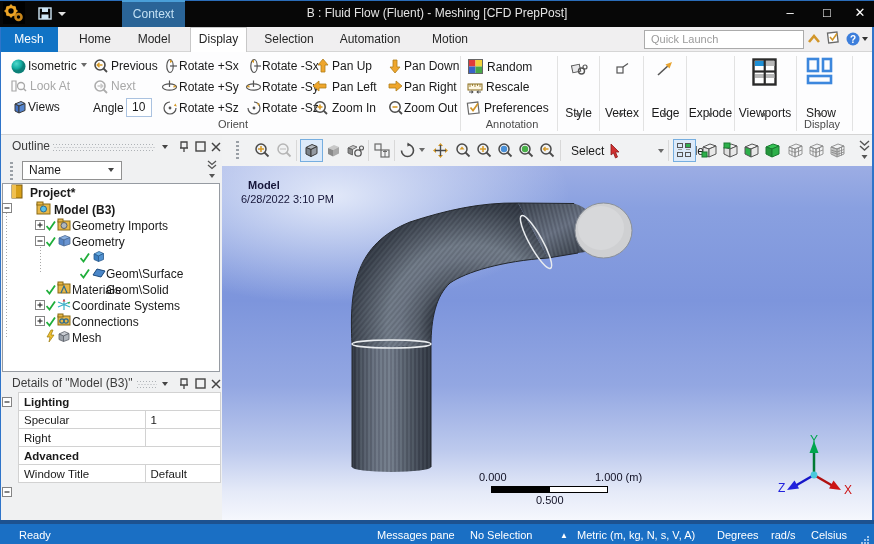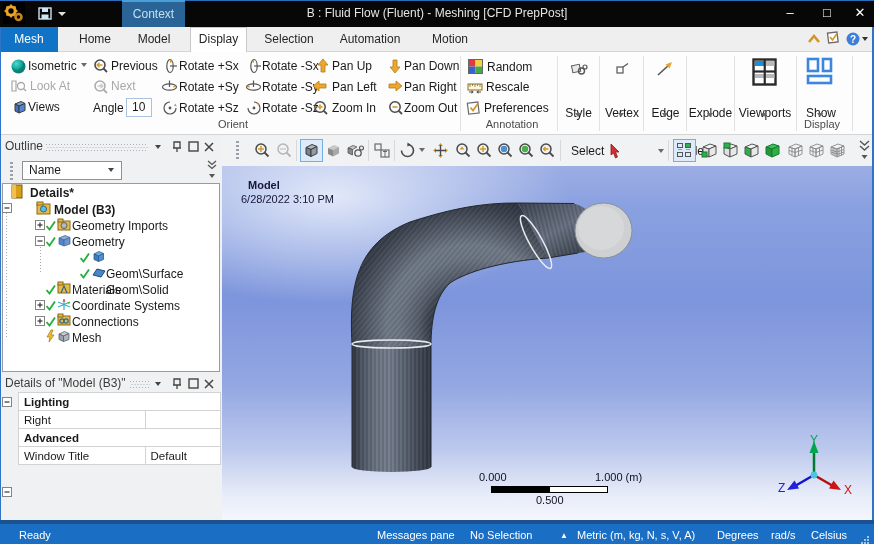--- a/index.html
+++ b/index.html
@@ -25,21 +25,21 @@
 #ribbon { left:0; top:52px; width:874px; height:83px; background:#fdfdfe; border-bottom:1px solid #d4d4d4; }
 .rsep { position:absolute; top:4px; width:1px; height:75px; background:#e2e2e2; }
 .rlbl { position:absolute; top:118px; height:14px; font-size:11px; color:#4a4a4a; text-align:center; }
 .ritem { position:absolute; height:16px; font-size:12px; color:#1a1a1a; white-space:nowrap; }
 .ritem.dis { color:#a8a8a8; }
 .bigbtn { position:absolute; font-size:12px; color:#1a1a1a; text-align:center;margin-top:12px; }
 .caret { position:absolute; width:0; height:0; border-left:3.5px solid transparent; border-right:3.5px solid transparent; border-top:4px solid #6a6a6a; }
 
 
 #leftpanel { left:0; top:135px; width:222px; height:385px; background:#f0f1f2; }
-.phead { position:absolute; left:0; width:222px; height:24px; font-size:12px; color:#3c3c3c; line-height:23px; }
+.phead { position:absolute; left:7px; width:222px; height:24px; font-size:12px; color:#3c3c3c; line-height:23px; }
 .pbox { position:absolute; background:#fff; border:1px solid #969ba2; }
 .trow { position:absolute; height:16px; font-size:12px; color:#1a1a1a; white-space:nowrap; }
 .trow b { font-weight:bold; }
 
 
 .dtable { background:#fff; } .dtable td { white-space:nowrap; overflow:hidden; border:1px solid #d2d2d2; font-size:11.5px; color:#1a1a1a; padding:0 0 0 5px; height:18px; }
 .dtable { border-collapse:collapse; }
 
 
 #toolbar { left:222px; top:135px; width:652px; height:31px; background:#f1f2f3; }
@@ -99,20 +99,21 @@
   <div class="abs winbtn" style="left:845px;">✕</div>
 
   <div class="abs" id="tabrow"></div>
   <div class="abs" id="filetab">Mesh</div>
   <div class="abs rtab" style="left:74px;width:42px;">Home</div>
   <div class="abs rtab" style="left:133px;width:42px;">Model</div>
   <div class="abs" id="distab">Display</div>
   <div class="abs rtab" style="left:262px;width:54px;">Selection</div>
   <div class="abs rtab" style="left:336px;width:68px;">Automation</div>
   <div class="abs rtab" style="left:427px;width:46px;">Motion</div>
+  <div class="abs" id="qlbox">Quick Launch</div>
   <div class="abs" style="left:807px;top:31px;">
     <svg width="14" height="12" viewBox="0 0 14 12">
         <path d="M2 9 L7 3 L12 9" fill="none" stroke="#d2962a" stroke-width="2.6"></path>
       </svg>
   </div>
   <div class="abs" style="left:826px;top:30px;">
     <svg width="14" height="15" viewBox="0 0 14 15">
       <rect x="2" y="2.5" width="9.5" height="10" fill="#fff" stroke="#6a6a6a" stroke-width="1.3" transform="rotate(-7 7 7)"></rect>
       <path d="M4 7 L6.5 10 L11 3.5" fill="none" stroke="#d2962a" stroke-width="1.6"></path>
     </svg>
@@ -348,21 +349,21 @@
     <svg class="abs" style="left:206px;top:159px;" width="12" height="22">
         <path d="M2 2 L6 5.5 L10 2 M2 6 L6 9.5 L10 6" stroke="#555" stroke-width="1.3" fill="none"></path>
         <path d="M3 15 L9 15 L6 19 Z" fill="#555"></path>
       </svg>
     <div class="abs pbox" style="left:2px;top:183px;width:218px;height:189px;"></div>
 
     <div class="abs" style="left:6px;top:208px;width:1px;height:6px;background-image:repeating-linear-gradient(to bottom,#a8a8a8 0 1px,transparent 1px 3px);"></div>
     <div class="abs" style="left:6px;top:213px;width:1px;height:124px;background-image:repeating-linear-gradient(to bottom,#a8a8a8 0 1px,transparent 1px 3px);"></div>
     <div class="abs" style="left:40px;top:247px;width:1px;height:26px;background-image:repeating-linear-gradient(to bottom,#a8a8a8 0 1px,transparent 1px 3px);"></div>
 
-    <div class="abs trow" style="left:30px;top:186px;"><b>Details*</b></div>
+    <div class="abs trow" style="left:30px;top:186px;"><b>Project*</b></div>
     <svg class="abs" style="left:10px;top:184px;" width="15" height="15">
         <rect x="2" y="1" width="10" height="13" fill="#d8a018" stroke="#7a5a10" stroke-width="1"></rect>
         <rect x="2" y="1" width="4" height="13" fill="#f0c050"></rect>
       </svg>
 
     <div class="abs trow" style="left:54px;top:203px;"><b>Model (B3)</b></div>
     <svg class="abs" style="left:2px;top:203px;" width="10" height="10">
         <rect x="0.5" y="0.5" width="9" height="9" fill="#fff" stroke="#848484"></rect>
         <line x1="2.5" y1="5" x2="7.5" y2="5" stroke="#333" stroke-width="1.2"></line>
       </svg>
@@ -496,20 +497,24 @@
         <line x1="2.5" y1="5" x2="7.5" y2="5" stroke="#333" stroke-width="1.2"></line>
       </svg>
     <svg class="abs" style="left:2px;top:487px;" width="10" height="10">
         <rect x="0.5" y="0.5" width="9" height="9" fill="#fff" stroke="#848484"></rect>
         <line x1="2.5" y1="5" x2="7.5" y2="5" stroke="#333" stroke-width="1.2"></line>
       </svg>
     <table class="dtable abs" style="left:18px;top:392px;width:203px;">
       <tbody>
           <tr>
             <td colspan="2" style="font-weight:bold;">Lighting</td>
+          </tr>
+      <tr>
+            <td>Specular</td>
+            <td>1</td>
           </tr>
       <tr>
             <td>Right</td>
             <td></td>
           </tr>
       <tr>
             <td colspan="2" style="font-weight:bold;">Advanced</td>
           </tr>
       <tr>
             <td>Window Title</td>

